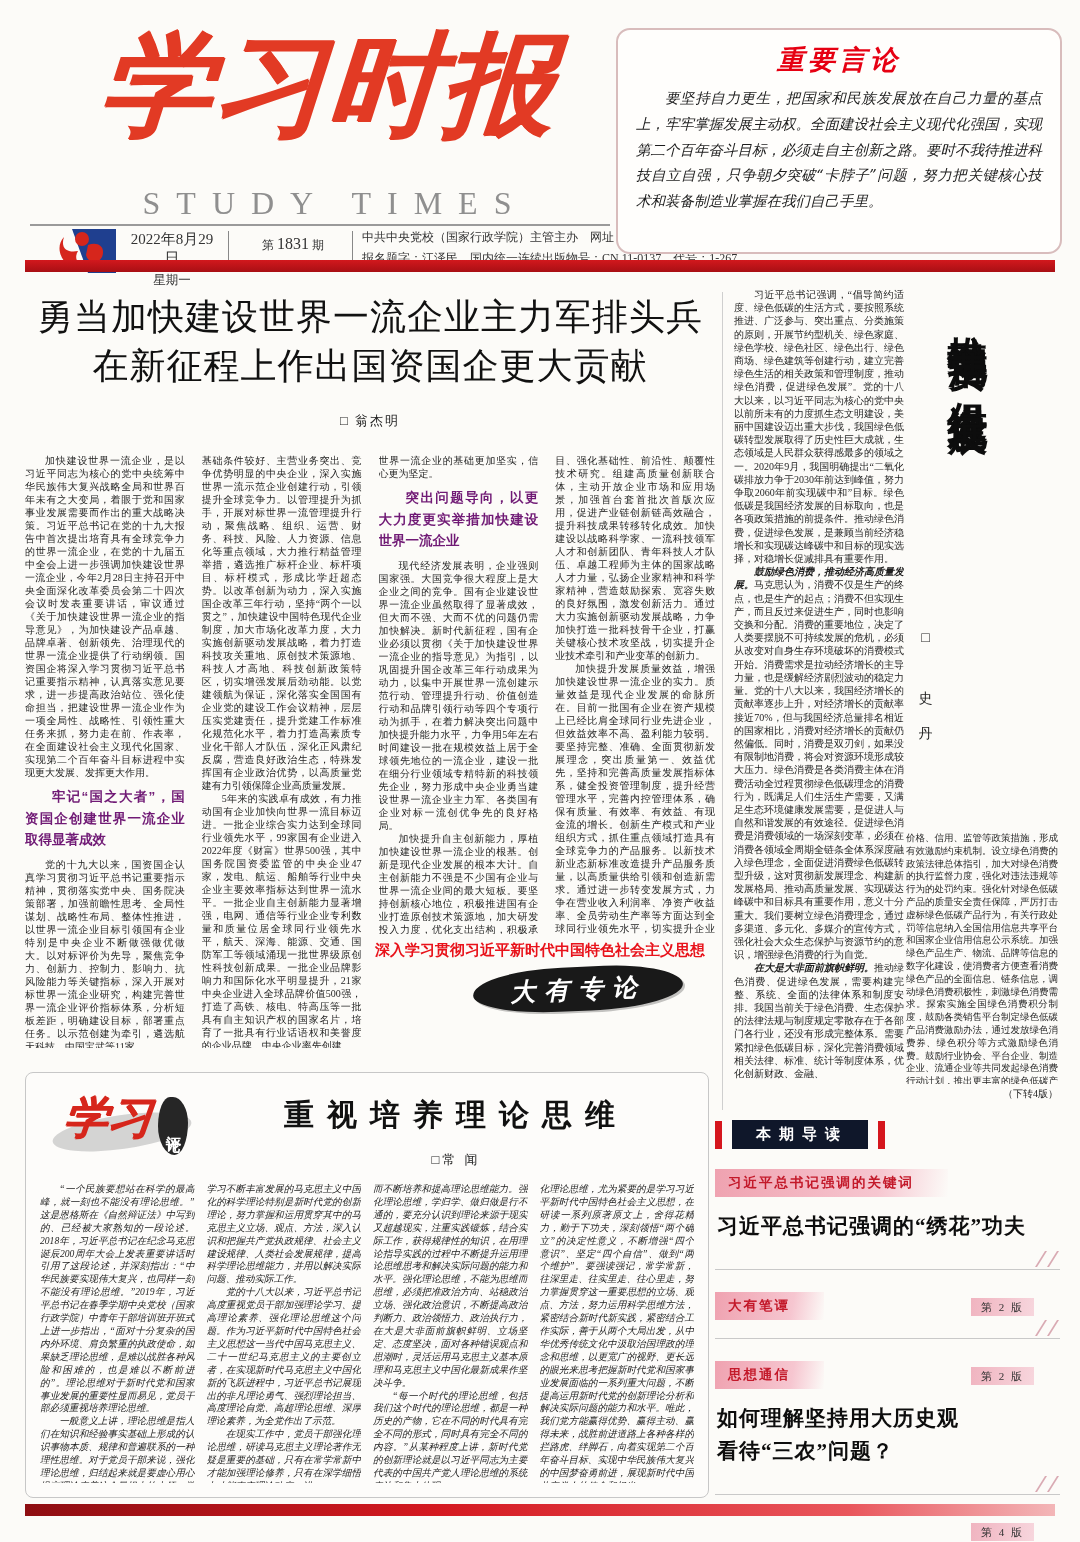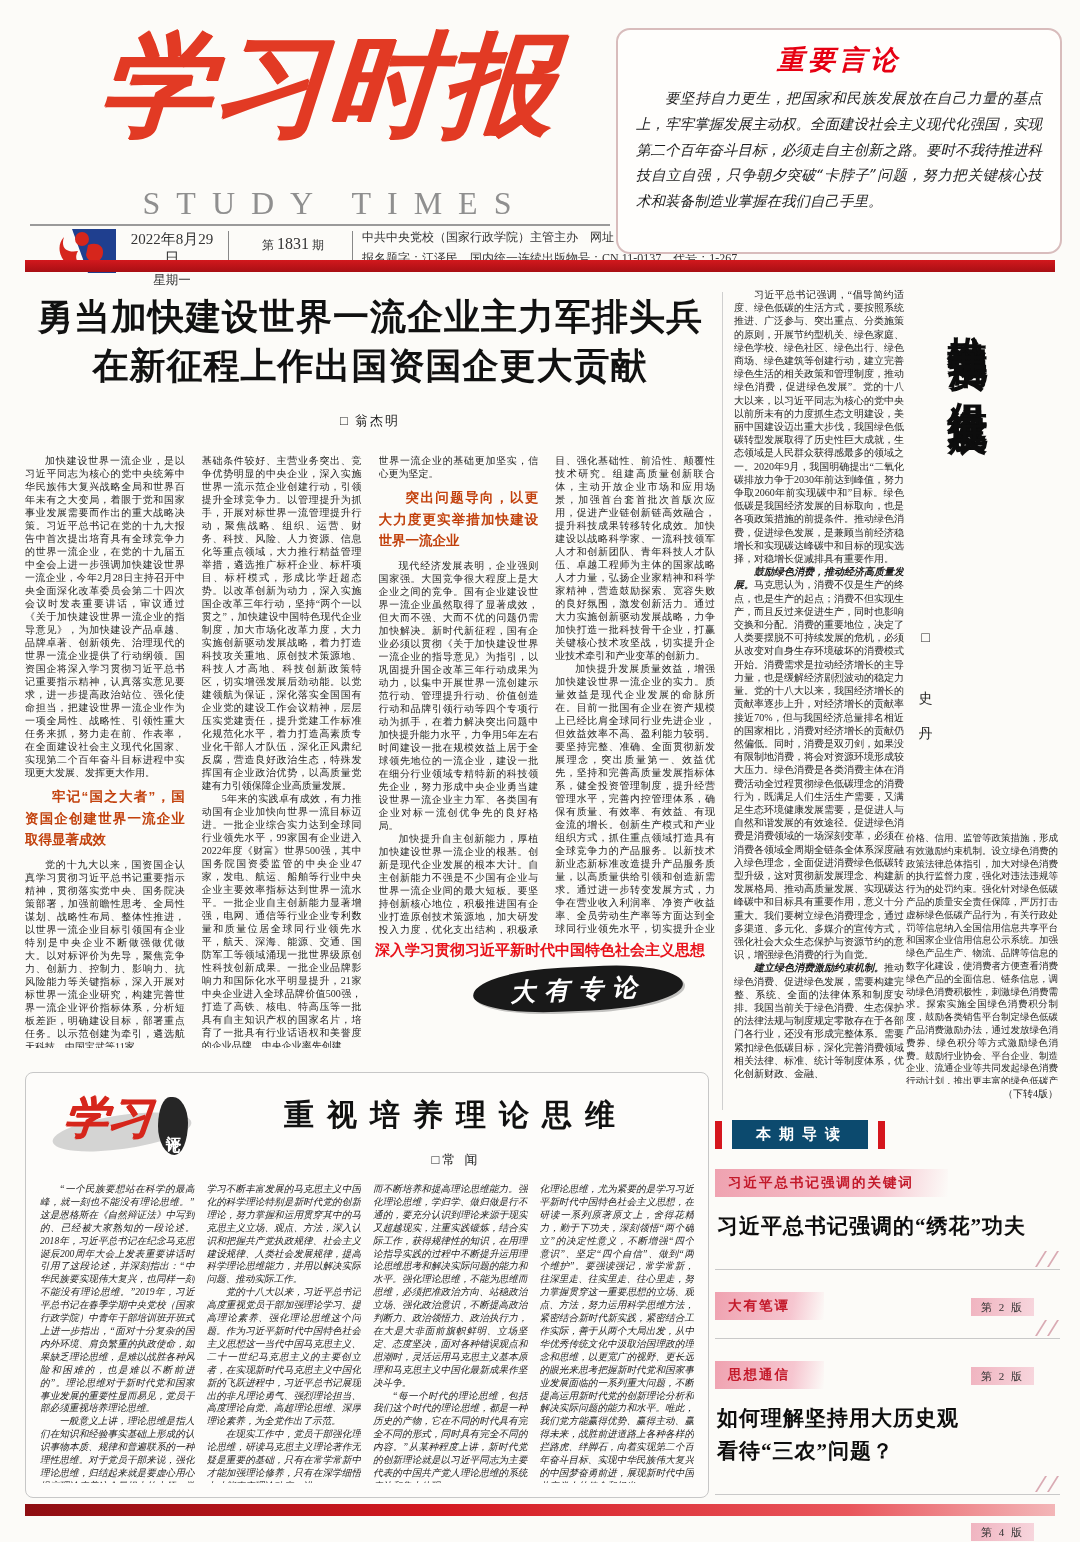--- a/index.html
+++ b/index.html
@@ -40,31 +40,31 @@
     font-weight:900;font-size:27px;text-align:center;letter-spacing:4px;
   }
   .remarks-body{
     font-size:14.5px;line-height:1.78;text-align:justify;text-indent:2em;
     color:#1c1c1c;font-family:"DejaVu Serif",serif;
   }
 
   
   .headline{
     font-family:"Liberation Sans","DejaVu Sans",sans-serif;
-    font-weight:700;color:#111;font-size:36px;letter-spacing:1px;
+    font-weight:400;color:#111;font-size:36px;letter-spacing:1px;
     text-align:center;white-space:nowrap;line-height:1.35;
   }
   .byline{font-size:13px;text-align:center;color:#222;letter-spacing:2px;}
   .colrow{display:flex;gap:17px;}
   .ncol{width:160px;font-size:10px;line-height:13px;text-align:justify;overflow:hidden;color:#1f1f1f;}
   .ncol p{margin:0;text-indent:2em;}
   .ncol p.cont{text-indent:0;}
   .subhead{
     font-family:"Liberation Sans","DejaVu Sans",sans-serif;
-    font-weight:900;font-size:13.5px;line-height:1.6;color:#c2410c;
+    font-weight:900;font-size:13.5px;line-height:1.6;color:#701a75;
     margin:7px 0;text-indent:2em;
   }
   .jump{text-align:right;font-size:10px;margin-top:3px;color:#222;}
   .banner-red{
     color:#e8121a;font-family:"Liberation Sans","DejaVu Sans",sans-serif;
     font-weight:900;font-size:15px;white-space:nowrap;letter-spacing:0px;
   }
   .brush-blob{
     background:#191919;color:#fff;
     border-radius:48% 42% 50% 46% / 62% 55% 58% 50%;
@@ -106,21 +106,21 @@
   .logo-swoosh{background:#b9b9b9;border-radius:50%;transform:rotate(-8deg);opacity:.6;}
   .logo-seal{
     background:#262626;color:#fff;writing-mode:vertical-rl;text-orientation:upright;
     font-size:15px;font-weight:bold;display:flex;align-items:center;justify-content:center;
     border-radius:40% 50% 45% 55% / 50% 45% 55% 50%;letter-spacing:2px;
   }
 
   
   .guide-stripe{background:#d5161d;width:7px;height:28px;}
   .guide-head{
-    background:#0c4a6e;color:#fff;font-family:"Liberation Sans","DejaVu Sans",sans-serif;
+    background:#0f172a;color:#fff;font-family:"Liberation Sans","DejaVu Sans",sans-serif;
     font-weight:900;font-size:15px;letter-spacing:8px;padding:5px 20px 5px 24px;
   }
   .g-tag{
     display:inline-block;
     background:linear-gradient(100deg,#efa2b0 0%,#f6c6d0 70%,rgba(246,198,208,0) 100%);
     color:#c3192a;font-family:"Liberation Sans","DejaVu Sans",sans-serif;
     font-weight:bold;font-size:13.5px;letter-spacing:2px;
     padding:5px 34px 5px 13px;
   }
   .g-title{
@@ -211,21 +211,21 @@
     <div class="abs banner-red" style="left:350px;top:658px;">深入学习贯彻习近平新时代中国特色社会主义思想</div>
     <div class="abs brush-blob" style="left:448px;top:684px;width:210px;height:44px;">大有专论</div>
   </div>
 
   <div class="abs" style="left:722px;top:292px;width:1px;height:818px;background:#cfcfcf;"></div>
 
   <div class="abs" style="left:734px;top:288px;width:326px;height:824px;">
     <div class="ncol" style="width:170px;height:822px;font-size:10px;line-height:13.2px;">
       <p>习近平总书记强调，“倡导简约适度、绿色低碳的生活方式，要按照系统推进、广泛参与、突出重点、分类施策的原则，开展节约型机关、绿色家庭、绿色学校、绿色社区、绿色出行、绿色商场、绿色建筑等创建行动，建立完善绿色生活的相关政策和管理制度，推动绿色消费，促进绿色发展”。党的十八大以来，以习近平同志为核心的党中央以前所未有的力度抓生态文明建设，美丽中国建设迈出重大步伐，我国绿色低碳转型发展取得了历史性巨大成就，生态领域是人民群众获得感最多的领域之一。2020年9月，我国明确提出“二氧化碳排放力争于2030年前达到峰值，努力争取2060年前实现碳中和”目标。绿色低碳是我国经济发展的目标取向，也是各项政策措施的前提条件。推动绿色消费，促进绿色发展，是兼顾当前经济稳增长和实现碳达峰碳中和目标的现实选择，对稳增长促减排具有重要作用。</p>
       <p><span class="lead-kai">鼓励绿色消费，推动经济高质量发展。</span><span>马克思认为，消费不仅是生产的终点，也是生产的起点；消费不但实现生产，而且反过来促进生产，同时也影响交换和分配。消费的重要地位，决定了人类要摆脱不可持续发展的危机，必须从改变对自身生存环境破坏的消费模式开始。消费需求是拉动经济增长的主导力量，也是缓解经济剧烈波动的稳定力量。党的十八大以来，我国经济增长的贡献率逐步上升，对经济增长的贡献率接近70%，但与我国经济总量排名相近的国家相比，消费对经济增长的贡献仍然偏低。同时，消费是双刃剑，如果没有限制地消费，将会对资源环境形成较大压力。绿色消费是各类消费主体在消费活动全过程贯彻绿色低碳理念的消费行为，既满足人们生活生产需要，又满足生态环境健康发展需要，是促进人与自然和谐发展的有效途径。促进绿色消费是消费领域的一场深刻变革，必须在消费各领域全周期全链条全体系深度融入绿色理念，全面促进消费绿色低碳转型升级，这对贯彻新发展理念、构建新发展格局、推动高质量发展、实现碳达峰碳中和目标具有重要作用，意义十分重大。我们要树立绿色消费理念，通过多渠道、多元化、多媒介的宣传方式，强化社会大众生态保护与资源节约的意识，增强绿色消费的行为自觉。</span></p>
-      <p><span class="lead-kai">建立绿色消费激励约束机制。</span><span>推动绿色消费、促进绿色发展，需要构建完整、系统、全面的法律体系和制度安排。我国当前关于绿色消费、生态保护的法律法规与制度规定零散存在于各部门各行业，还没有形成完整体系。需要紧扣绿色低碳目标，深化完善消费领域相关法律、标准、统计等制度体系，优化创新财政、金融、</span></p>
+      <p><span class="lead-kai">在大是大非面前旗帜鲜明。</span><span>推动绿色消费、促进绿色发展，需要构建完整、系统、全面的法律体系和制度安排。我国当前关于绿色消费、生态保护的法律法规与制度规定零散存在于各部门各行业，还没有形成完整体系。需要紧扣绿色低碳目标，深化完善消费领域相关法律、标准、统计等制度体系，优化创新财政、金融、</span></p>
     </div>
 
     <div class="abs v-title" style="left:210px;top:16px;height:530px;">推动绿色消费 促进绿色发展</div>
     <div class="abs v-author" style="left:182px;top:342px;height:160px;">□ 史 丹</div>
 
     <div class="abs" style="left:172px;top:544px;width:152px;">
       <div class="ncol" style="width:152px;height:252px;font-size:9.5px;line-height:12.8px;">
         <p class="cont">价格、信用、监管等政策措施，形成有效激励约束机制。设立绿色消费的政策法律总体指引，加大对绿色消费的执行监督力度，强化对违法违规等行为的处罚约束。强化针对绿色低碳产品的质量安全责任保障，严厉打击虚标绿色低碳产品行为，有关行政处罚等信息纳入全国信用信息共享平台和国家企业信用信息公示系统。加强绿色产品生产、物流、品牌等信息的数字化建设，使消费者方便查看消费绿色产品的全面信息、链条信息，调动绿色消费积极性，刺激绿色消费需求。探索实施全国绿色消费积分制度，鼓励各类销售平台制定绿色低碳产品消费激励办法，通过发放绿色消费券、绿色积分等方式激励绿色消费。鼓励行业协会、平台企业、制造企业、流通企业等共同发起绿色消费行动计划，推出更丰富的绿色低碳产品和绿色消费场景。</p>
       </div>
       <div class="jump">（下转4版）</div>

